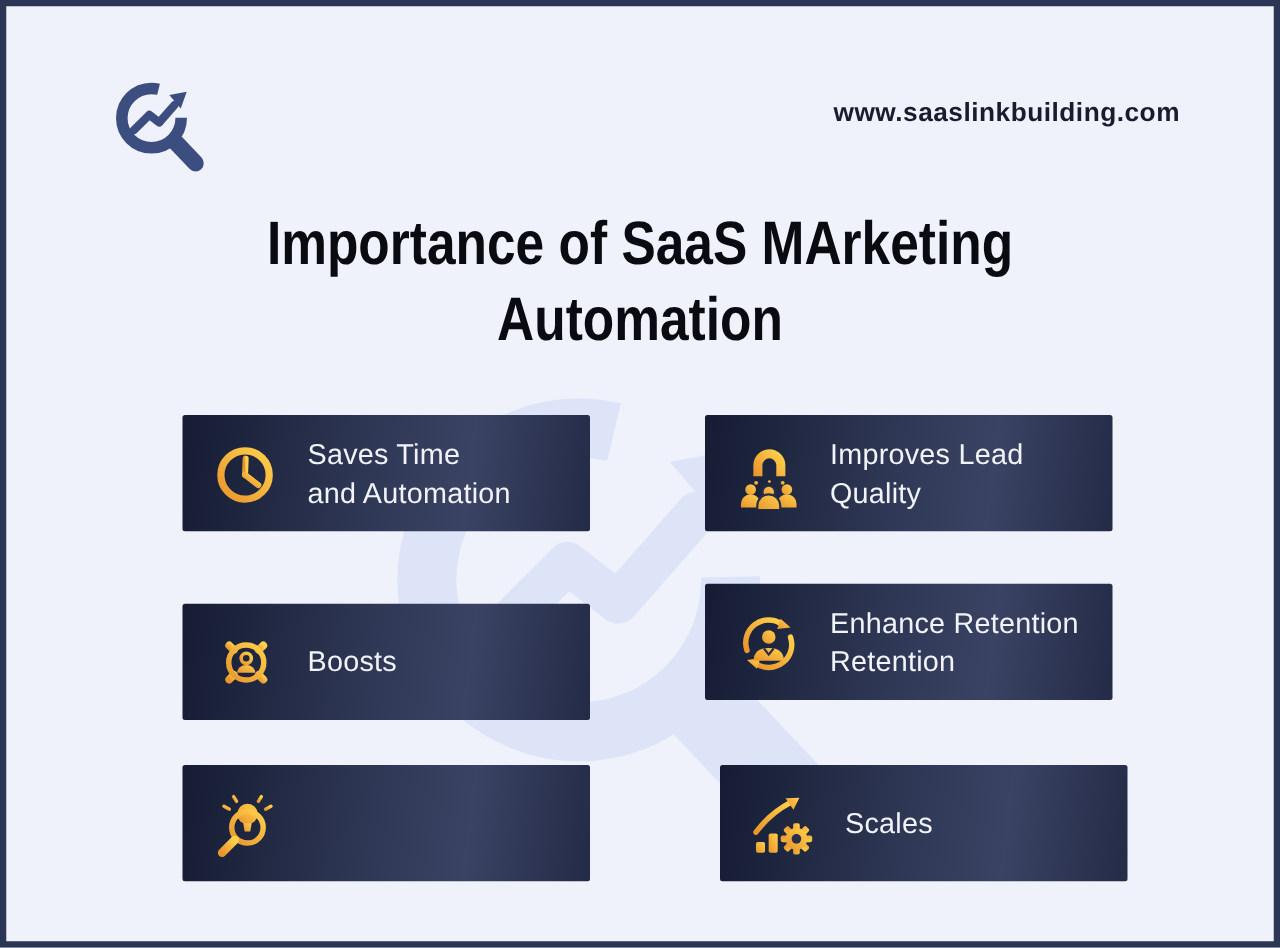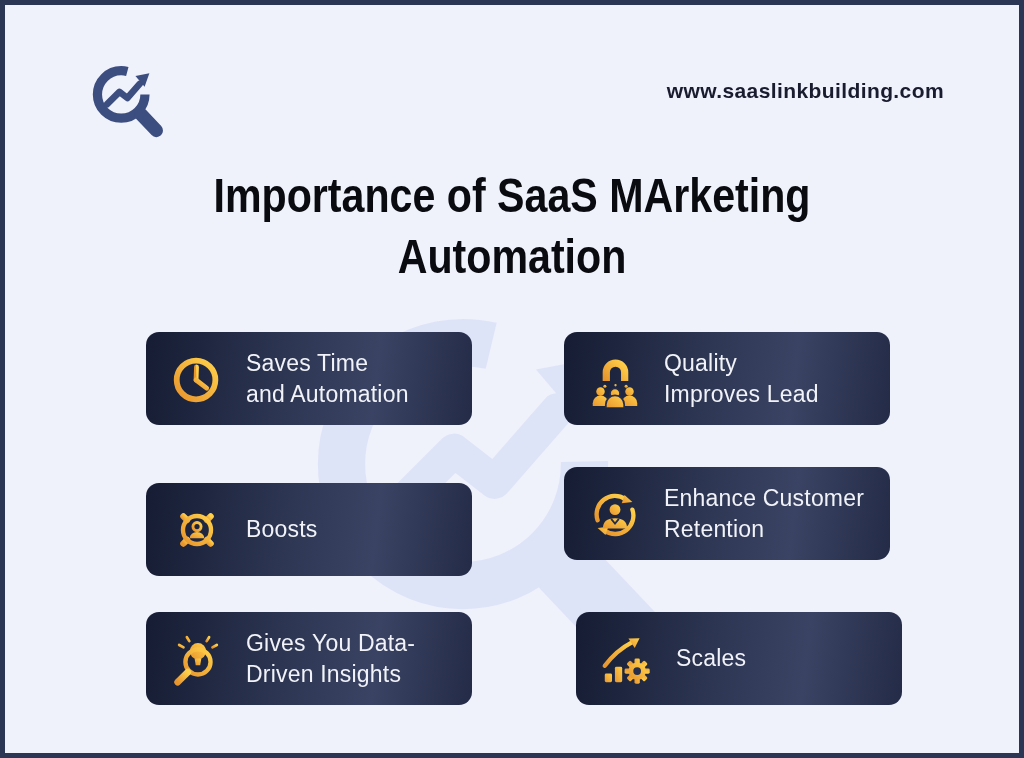--- a/index.html
+++ b/index.html
@@ -20,21 +20,21 @@
     font-size:21px; font-weight:700; letter-spacing:0.4px; color:#191B2E;
   }
   .title {
     position:absolute; top:160px; left:0; width:100%;
     text-align:center; color:#0A0B10;
     font-size:49px; line-height:61px; font-weight:700; letter-spacing:0px;
     transform:scaleX(0.84); transform-origin:50% 50%;
     margin:0;
   }
   .card {
-    position:absolute; width:326px; height:93px; border-radius:13px;
+    position:absolute; width:326px; height:93px; border-radius:2px;
     background:linear-gradient(97deg, #151C33 0%, #2E3754 45%, #3A4363 70%, #232B47 100%);
     display:flex; align-items:center; box-sizing:border-box; padding-left:22px;
   }
   .card .ic { width:58px; height:58px; flex:0 0 58px; }
   .card-text {
     margin-left:20px; color:#F1F3F8;
     font-size:23px; line-height:31px; font-weight:400; letter-spacing:0.2px;
   }
   .pos-r1c1 { left:141px; top:327px; }
   .pos-r1c2 { left:559px; top:327px; }
@@ -95,22 +95,22 @@
       <circle cx="41.5" cy="37.5" r="1.6" fill="url(#gg)"></circle>
       <circle cx="30.5" cy="36.5" r="1.2" fill="url(#gg)"></circle>
       <circle cx="15" cy="43" r="4.4" fill="url(#gg)"></circle>
       <path d="M7 58 v-3 a8 8 0 0 1 16 0 v3 z" fill="url(#gg)"></path>
       <circle cx="45" cy="43" r="4.4" fill="url(#gg)"></circle>
       <path d="M37 58 v-3 a8 8 0 0 1 16 0 v3 z" fill="url(#gg)"></path>
       <circle cx="30" cy="45" r="5.2" fill="url(#gg)" stroke="#252D4A" stroke-width="1.8"></circle>
       <path d="M20.5 60 v-3.5 a9.5 9.5 0 0 1 19 0 v3.5 z" fill="url(#gg)" stroke="#252D4A" stroke-width="1.8"></path>
     </svg>
     <div class="card-text">
+      <div>Improves Lead</div>
       <div>Quality</div>
-      <div>Improves Lead</div>
     </div>
   </div>
 
   <div class="card pos-r2c1">
     <svg class="ic" viewBox="0 0 60 60">
       <g stroke="url(#gg)" stroke-width="6.5" stroke-linecap="round">
         <line x1="44.5" y1="30" x2="50" y2="30"></line>
         <line x1="40.3" y1="40.3" x2="44.1" y2="44.1"></line>
         <line x1="30" y1="44.5" x2="30" y2="50"></line>
         <line x1="19.7" y1="40.3" x2="15.9" y2="44.1"></line>
@@ -132,43 +132,39 @@
     <svg class="ic" viewBox="0 0 60 60">
       <path d="M12 36.5 A19 19 0 0 1 40.5 14.5" fill="none" stroke="url(#gg)" stroke-width="4.5" stroke-linecap="round"></path>
       <polygon points="48,17.5 37,18.9 39.8,10.3" fill="url(#gg)"></polygon>
       <path d="M48 25.5 A19 19 0 0 1 19.5 47.5" fill="none" stroke="url(#gg)" stroke-width="4.5" stroke-linecap="round"></path>
       <polygon points="12,44.5 23,43.1 20.2,51.7" fill="url(#gg)"></polygon>
       <circle cx="30" cy="25.5" r="5.6" fill="url(#gg)"></circle>
       <path d="M17.5 45 q0 -10.5 12.5 -10.5 q12.5 0 12.5 10.5 z" fill="url(#gg)"></path>
       <path d="M26 35 l4 5 l4 -5" stroke="#252D4A" stroke-width="1.8" fill="none"></path>
     </svg>
     <div class="card-text">
-      <div>Enhance Customer</div>
+      <div>Enhance Retention</div>
       <div>Retention</div>
     </div>
   </div>
 
   <div class="card pos-r3c1">
     <svg class="ic" viewBox="0 0 60 60">
       <g stroke="url(#gg)" stroke-width="2.8" stroke-linecap="round">
         <line x1="31" y1="9" x2="31" y2="4.5"></line>
         <line x1="22" y1="11.5" x2="19.5" y2="7.5"></line>
         <line x1="40" y1="11.5" x2="42.5" y2="7.5"></line>
         <line x1="16" y1="18" x2="11.5" y2="15.5"></line>
         <line x1="46" y1="18" x2="50.5" y2="15.5"></line>
       </g>
       <circle cx="31" cy="22" r="8.5" fill="url(#gg)"></circle>
       <path d="M27.5 29.5 h7 l-1.2 7 h-4.6 z" fill="url(#gg)"></path>
       <circle cx="31" cy="33" r="13" fill="none" stroke="url(#gg)" stroke-width="4.5"></circle>
       <line x1="20.5" y1="43.5" x2="10" y2="54" stroke="url(#gg)" stroke-width="7" stroke-linecap="round"></line>
     </svg>
-    <div class="card-text">
-      <div>Gives You Data-</div>
-      <div>Driven Insights</div>
-    </div>
   </div>
 
   <div class="card pos-r3c2">
     <svg class="ic" viewBox="0 0 60 60">
       <rect x="7" y="45" width="7.5" height="9" rx="1.5" fill="url(#gg)"></rect>
       <rect x="17.5" y="38" width="7.5" height="16" rx="1.5" fill="url(#gg)"></rect>
       <path d="M7 37 Q19 21 35.5 12.5" fill="none" stroke="url(#gg)" stroke-width="4.5" stroke-linecap="round"></path>
       <polygon points="43,8.5 31.5,8.8 38,18.5" fill="url(#gg)"></polygon>
       <g fill="url(#gg)">
         <rect x="37.75" y="29.5" width="5.5" height="26" rx="1.5"></rect>

